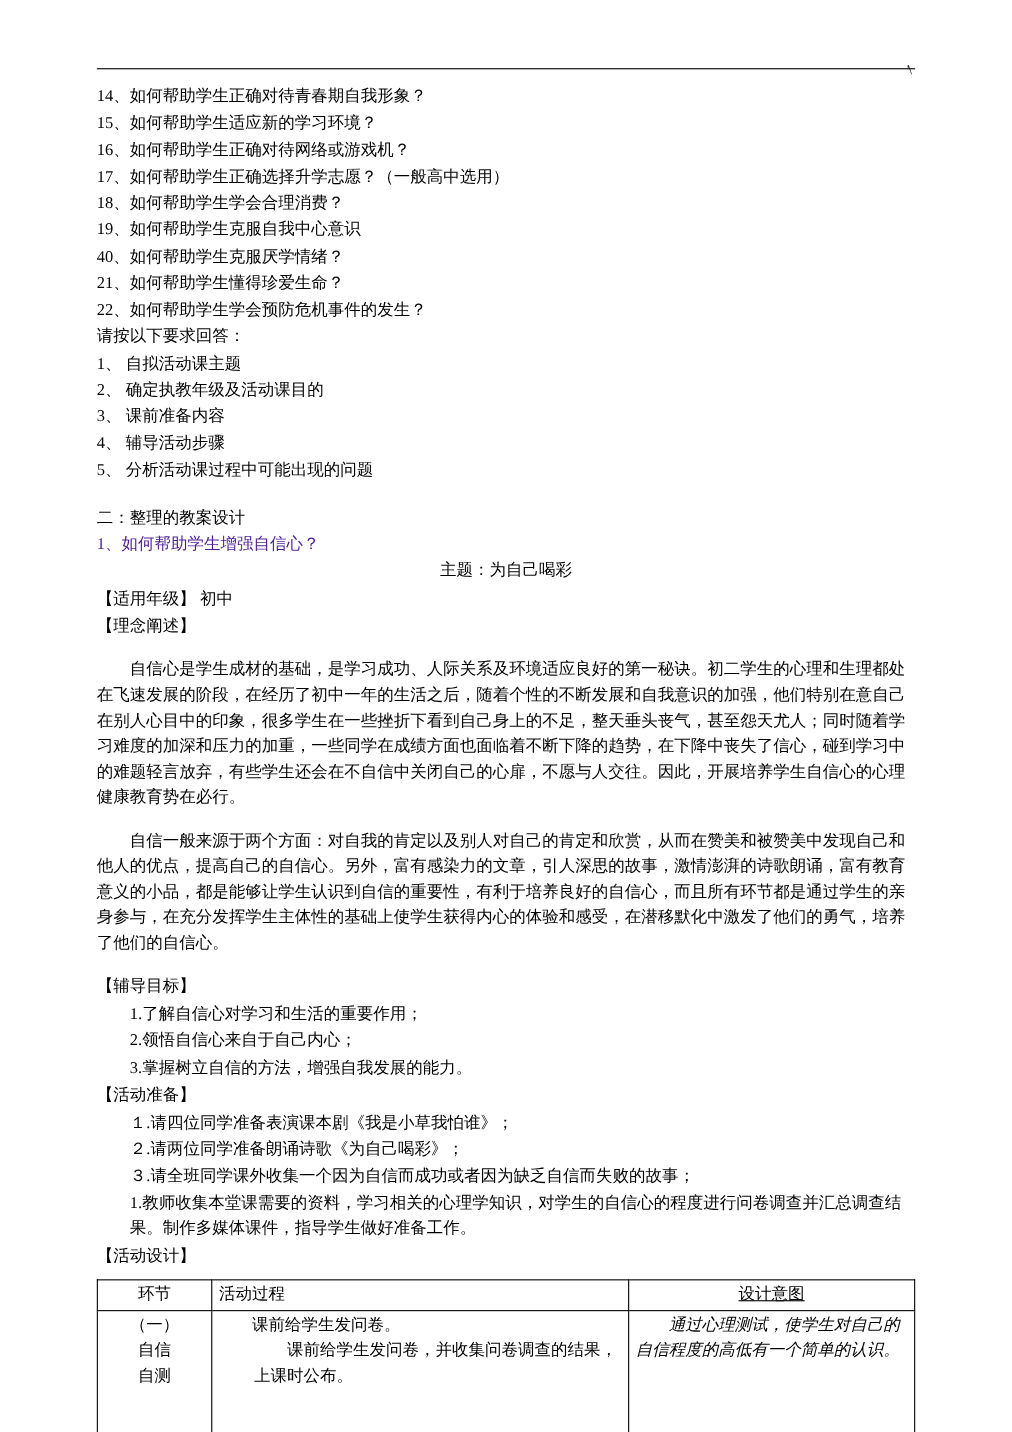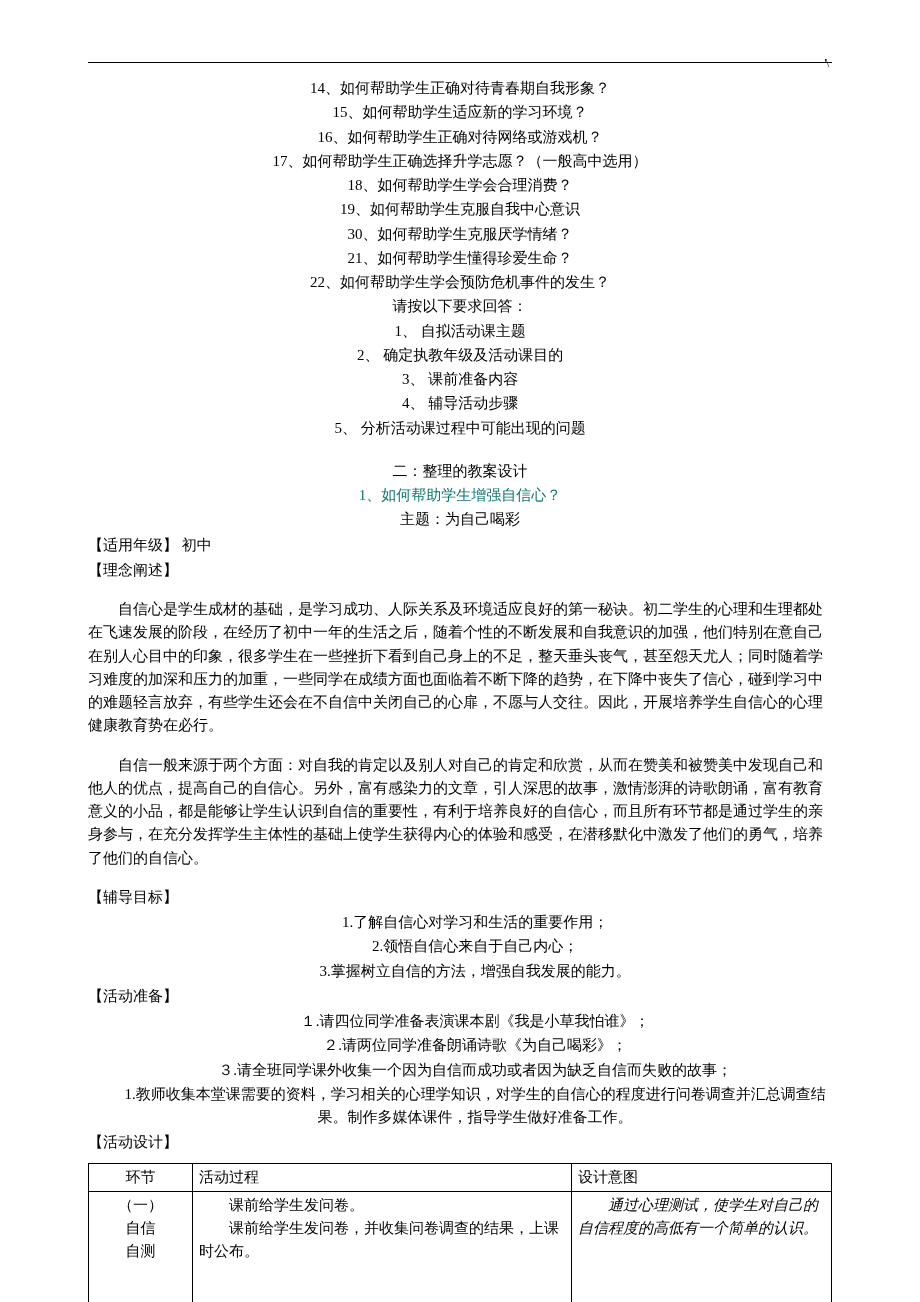--- a/index.html
+++ b/index.html
@@ -18,23 +18,23 @@
     margin-bottom: 14px;
     margin-top: -10px;
   }
   .corner-mark {
     position: absolute;
     top: 54px;
     right: 92px;
     font-size: 12px;
     letter-spacing: -1px;
   }
-  .line { margin: 1px 0; text-align: center; }
+  .line { margin: 1px 0; }
   .bold { font-weight: normal; }
-  .red { color: #0f766e; }
+  .red { color: #4c1d95; }
   .center { text-align: center; }
   .indent1 { margin-left: 2em; }
   .para { text-indent: 2em; margin: 16px 0; }
   .sec-title { margin: 2px 0; }
   table.tbl {
     border-collapse: collapse;
     width: 100%;
     margin-top: 8px;
   }
   table.tbl td {
@@ -53,21 +53,21 @@
 
 <div class="corner-mark">'\</div>
 <div class="hr-top"></div>
 
 <div class="line">14、如何帮助学生正确对待青春期自我形象？</div>
 <div class="line">15、如何帮助学生适应新的学习环境？</div>
 <div class="line">16、如何帮助学生正确对待网络或游戏机？</div>
 <div class="line">17、如何帮助学生正确选择升学志愿？（一般高中选用）</div>
 <div class="line">18、如何帮助学生学会合理消费？</div>
 <div class="line">19、如何帮助学生克服自我中心意识</div>
-<div class="line">30、如何帮助学生克服厌学情绪？</div>
+<div class="line">40、如何帮助学生克服厌学情绪？</div>
 <div class="line">21、如何帮助学生懂得珍爱生命？</div>
 <div class="line">22、如何帮助学生学会预防危机事件的发生？</div>
 
 <div class="line bold">请按以下要求回答：</div>
 <div class="line">1、 自拟活动课主题</div>
 <div class="line">2、 确定执教年级及活动课目的</div>
 <div class="line">3、 课前准备内容</div>
 <div class="line">4、 辅导活动步骤</div>
 <div class="line">5、 分析活动课过程中可能出现的问题</div>
 
@@ -93,31 +93,31 @@
 <div class="line indent1">３.请全班同学课外收集一个因为自信而成功或者因为缺乏自信而失败的故事；</div>
 <div class="line indent1">1.教师收集本堂课需要的资料，学习相关的心理学知识，对学生的自信心的程度进行问卷调查并汇总调查结果。制作多媒体课件，指导学生做好准备工作。</div>
 
 <div class="sec-title">【活动设计】</div>
 
 <table class="tbl">
   <tbody>
       <tr>
     <td class="c1">环节</td>
     <td class="c2" style="text-align:left;">活动过程</td>
-    <td class="c3" style="">设计意图</td>
+    <td class="c3" style="text-align:center;text-decoration:underline;">设计意图</td>
   </tr>
   <tr>
     <td class="c1" style="height:110px;">
       <div>（一）</div>
       <div>自信</div>
       <div>自测</div>
     </td>
     <td class="c2">
       <div style="text-indent:2em;">课前给学生发问卷。</div>
-      <div style="text-indent:2em;">课前给学生发问卷，并收集问卷调查的结果，上课时公布。</div>
+      <div style="text-indent:2em;margin-left:32px;">课前给学生发问卷，并收集问卷调查的结果，上课时公布。</div>
     </td>
     <td class="c3">
       <div style="text-indent:2em;font-style:italic;">通过心理测试，使学生对自己的自信程度的高低有一个简单的认识。</div>
     </td>
   </tr>
   <tr>
     <td class="c1"></td>
     <td class="c2">
       <div style="text-indent:2em;">出示学生作文《一个蝴蝶结》，请学生</div>
     </td>

